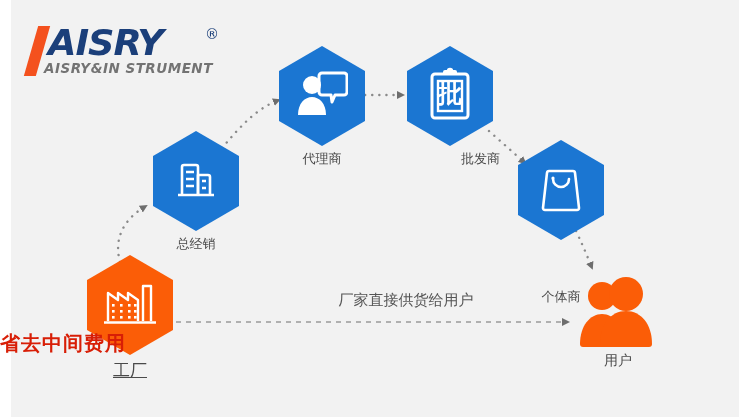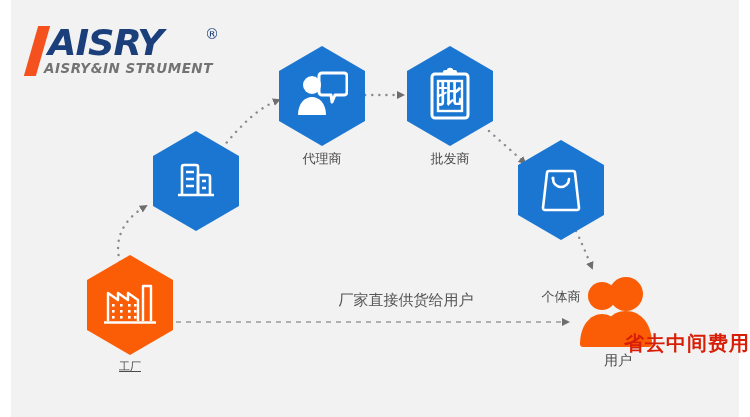--- a/index.html
+++ b/index.html
@@ -48,21 +48,21 @@
   }
   .node-icon{position:absolute;}
 
   
   #direct-text{
     position:absolute;left:0;top:291px;width:750px;text-align:center;
     font-family:"DejaVu Sans","Liberation Sans",sans-serif;
     font-size:15px;color:#555555;white-space:nowrap;margin-left:31px;
   }
   #save-text{
-    position:absolute;left:0;top:330px;width:750px;text-align:right;
+    position:absolute;left:0;top:330px;width:750px;text-align:left;
     font-family:"DejaVu Sans","Liberation Sans",sans-serif;
     font-size:20px;font-weight:bold;color:#d81e06;white-space:nowrap;
     letter-spacing:1px;
   }
 </style>
 </head>
 <body>
 
 <div id="stage">
 
@@ -101,20 +101,21 @@
     </svg>
     <svg class="node-icon" style="left:26px;top:26px;" width="48" height="48" viewBox="0 0 48 48">
       <g fill="none" stroke="#ffffff" stroke-width="2.6" stroke-linejoin="round">
         <path d="M10,38 V10 a2,2 0 0 1 2,-2 h12 a2,2 0 0 1 2,2 V38"></path>
         <path d="M26,38 V18 h10 a2,2 0 0 1 2,2 V38"></path>
         <path d="M6,38 H42"></path>
         <path d="M14,15 h8 M14,22 h8 M14,29 h8"></path>
         <path d="M30,24 h4 M30,31 h4"></path>
       </g>
     </svg>
+    <div class="node-label" style="top:104px;">总经销</div>
   </div>
 
   <div class="node" style="left:272px;top:46px;width:100px;height:100px;">
     <svg class="hex" width="100" height="100" viewBox="0 0 100 100">
       <polygon points="50,0 93,25 93,75 50,100 7,75 7,25" fill="#1b76d2"></polygon>
     </svg>
     <svg class="node-icon" style="left:24px;top:25px;" width="52" height="50" viewBox="0 0 52 50">
       <circle cx="16" cy="14" r="9" fill="#ffffff"></circle>
       <path d="M2,44 C2,32 9,26 16,26 C23,26 30,32 30,44 Z" fill="#ffffff"></path>
       <path d="M26,2 h22 a3,3 0 0 1 3,3 v16 a3,3 0 0 1 -3,3 h-9 l-3,7 l-1,-7 h-9 a3,3 0 0 1 -3,-3 v-16 a3,3 0 0 1 3,-3 z" fill="none" stroke="#ffffff" stroke-width="3" stroke-linejoin="round"></path>
@@ -128,21 +129,21 @@
     </svg>
     <svg class="node-icon" style="left:29px;top:21px;" width="42" height="54" viewBox="0 0 42 54">
       <rect x="3" y="7" width="36" height="44" rx="3" ry="3" fill="none" stroke="#ffffff" stroke-width="3"></rect>
       <path d="M14,7 V5 a2,2 0 0 1 2,-2 h10 a2,2 0 0 1 2,2 V7 Z" fill="#ffffff"></path>
       <circle cx="21" cy="4" r="3.2" fill="#ffffff"></circle>
       <rect x="9" y="14" width="24" height="30" fill="none" stroke="#ffffff" stroke-width="2.4"></rect>
     </svg>
     <div class="node-icon" style="left:29px;top:24px;width:42px;height:48px;line-height:48px;
          text-align:center;color:#ffffff;font-size:25px;font-weight:bold;
          font-family:'DejaVu Sans','Liberation Sans',sans-serif;">批</div>
-    <div class="node-label" style="top:104px;">批发商</div>
+    <div class="node-label" style="top:104px;text-align:right;">批发商</div>
   </div>
 
   <div class="node" style="left:511px;top:140px;width:100px;height:100px;">
     <svg class="hex" width="100" height="100" viewBox="0 0 100 100">
       <polygon points="50,0 93,25 93,75 50,100 7,75 7,25" fill="#1b76d2"></polygon>
     </svg>
     <svg class="node-icon" style="left:29px;top:27px;" width="42" height="46" viewBox="0 0 42 46">
       <path d="M9,4 h24 a2,2 0 0 1 2,1.8 l4,35 a2,2 0 0 1 -2,2.2 h-32 a2,2 0 0 1 -2,-2.2 l4,-35 a2,2 0 0 1 2,-1.8 z" fill="none" stroke="#ffffff" stroke-width="2.6" stroke-linejoin="round"></path>
       <path d="M13,12 a8,8 0 0 0 16,0" fill="none" stroke="#ffffff" stroke-width="2.6" stroke-linecap="round"></path>
       <circle cx="13" cy="11" r="1.6" fill="#ffffff"></circle>
@@ -168,21 +169,21 @@
         <rect x="9" y="29" width="2.6" height="2.6"></rect>
         <rect x="17" y="29" width="2.6" height="2.6"></rect>
         <rect x="25" y="29" width="2.6" height="2.6"></rect>
         <rect x="31" y="29" width="2.6" height="2.6"></rect>
         <rect x="9" y="35" width="2.6" height="2.6"></rect>
         <rect x="17" y="35" width="2.6" height="2.6"></rect>
         <rect x="25" y="35" width="2.6" height="2.6"></rect>
         <rect x="31" y="35" width="2.6" height="2.6"></rect>
       </g>
     </svg>
-    <div class="node-label" style="top:104px;font-size:11px;text-decoration:underline;">工厂</div>
+    <div class="node-label" style="top:104px;font-size:17px;text-decoration:underline;">工厂</div>
   </div>
 
   <div class="node" style="left:568px;top:272px;width:100px;height:100px;">
     <svg class="node-icon" style="left:10px;top:4px;" width="80" height="72" viewBox="0 0 80 72">
       <g fill="#fb5d07">
         <circle cx="24" cy="20" r="14"></circle>
         <path d="M2,68 C2,50 12,38 24,38 C36,38 46,50 46,68 a3,3 0 0 1 -3,3 H5 a3,3 0 0 1 -3,-3 z"></path>
         <circle cx="48" cy="18" r="17"></circle>
         <path d="M22,68 C22,48 33,35 48,35 C63,35 74,48 74,68 a3,3 0 0 1 -3,3 H25 a3,3 0 0 1 -3,-3 z"></path>
       </g>

